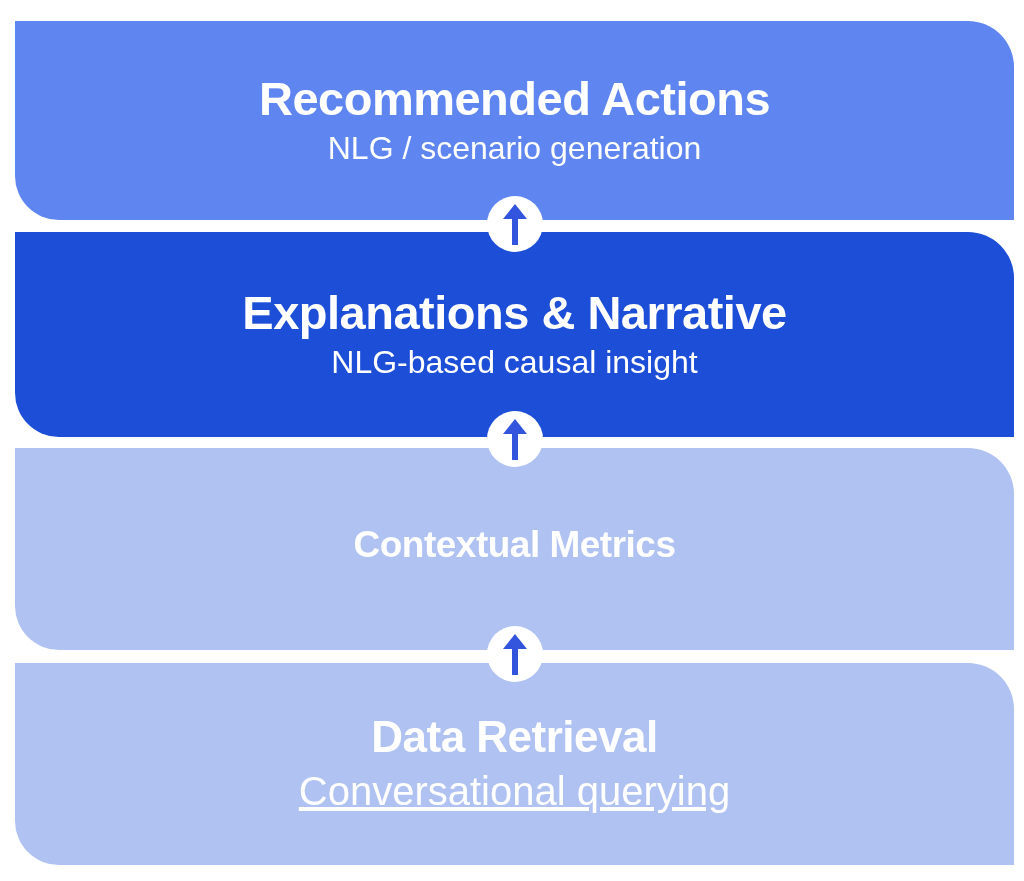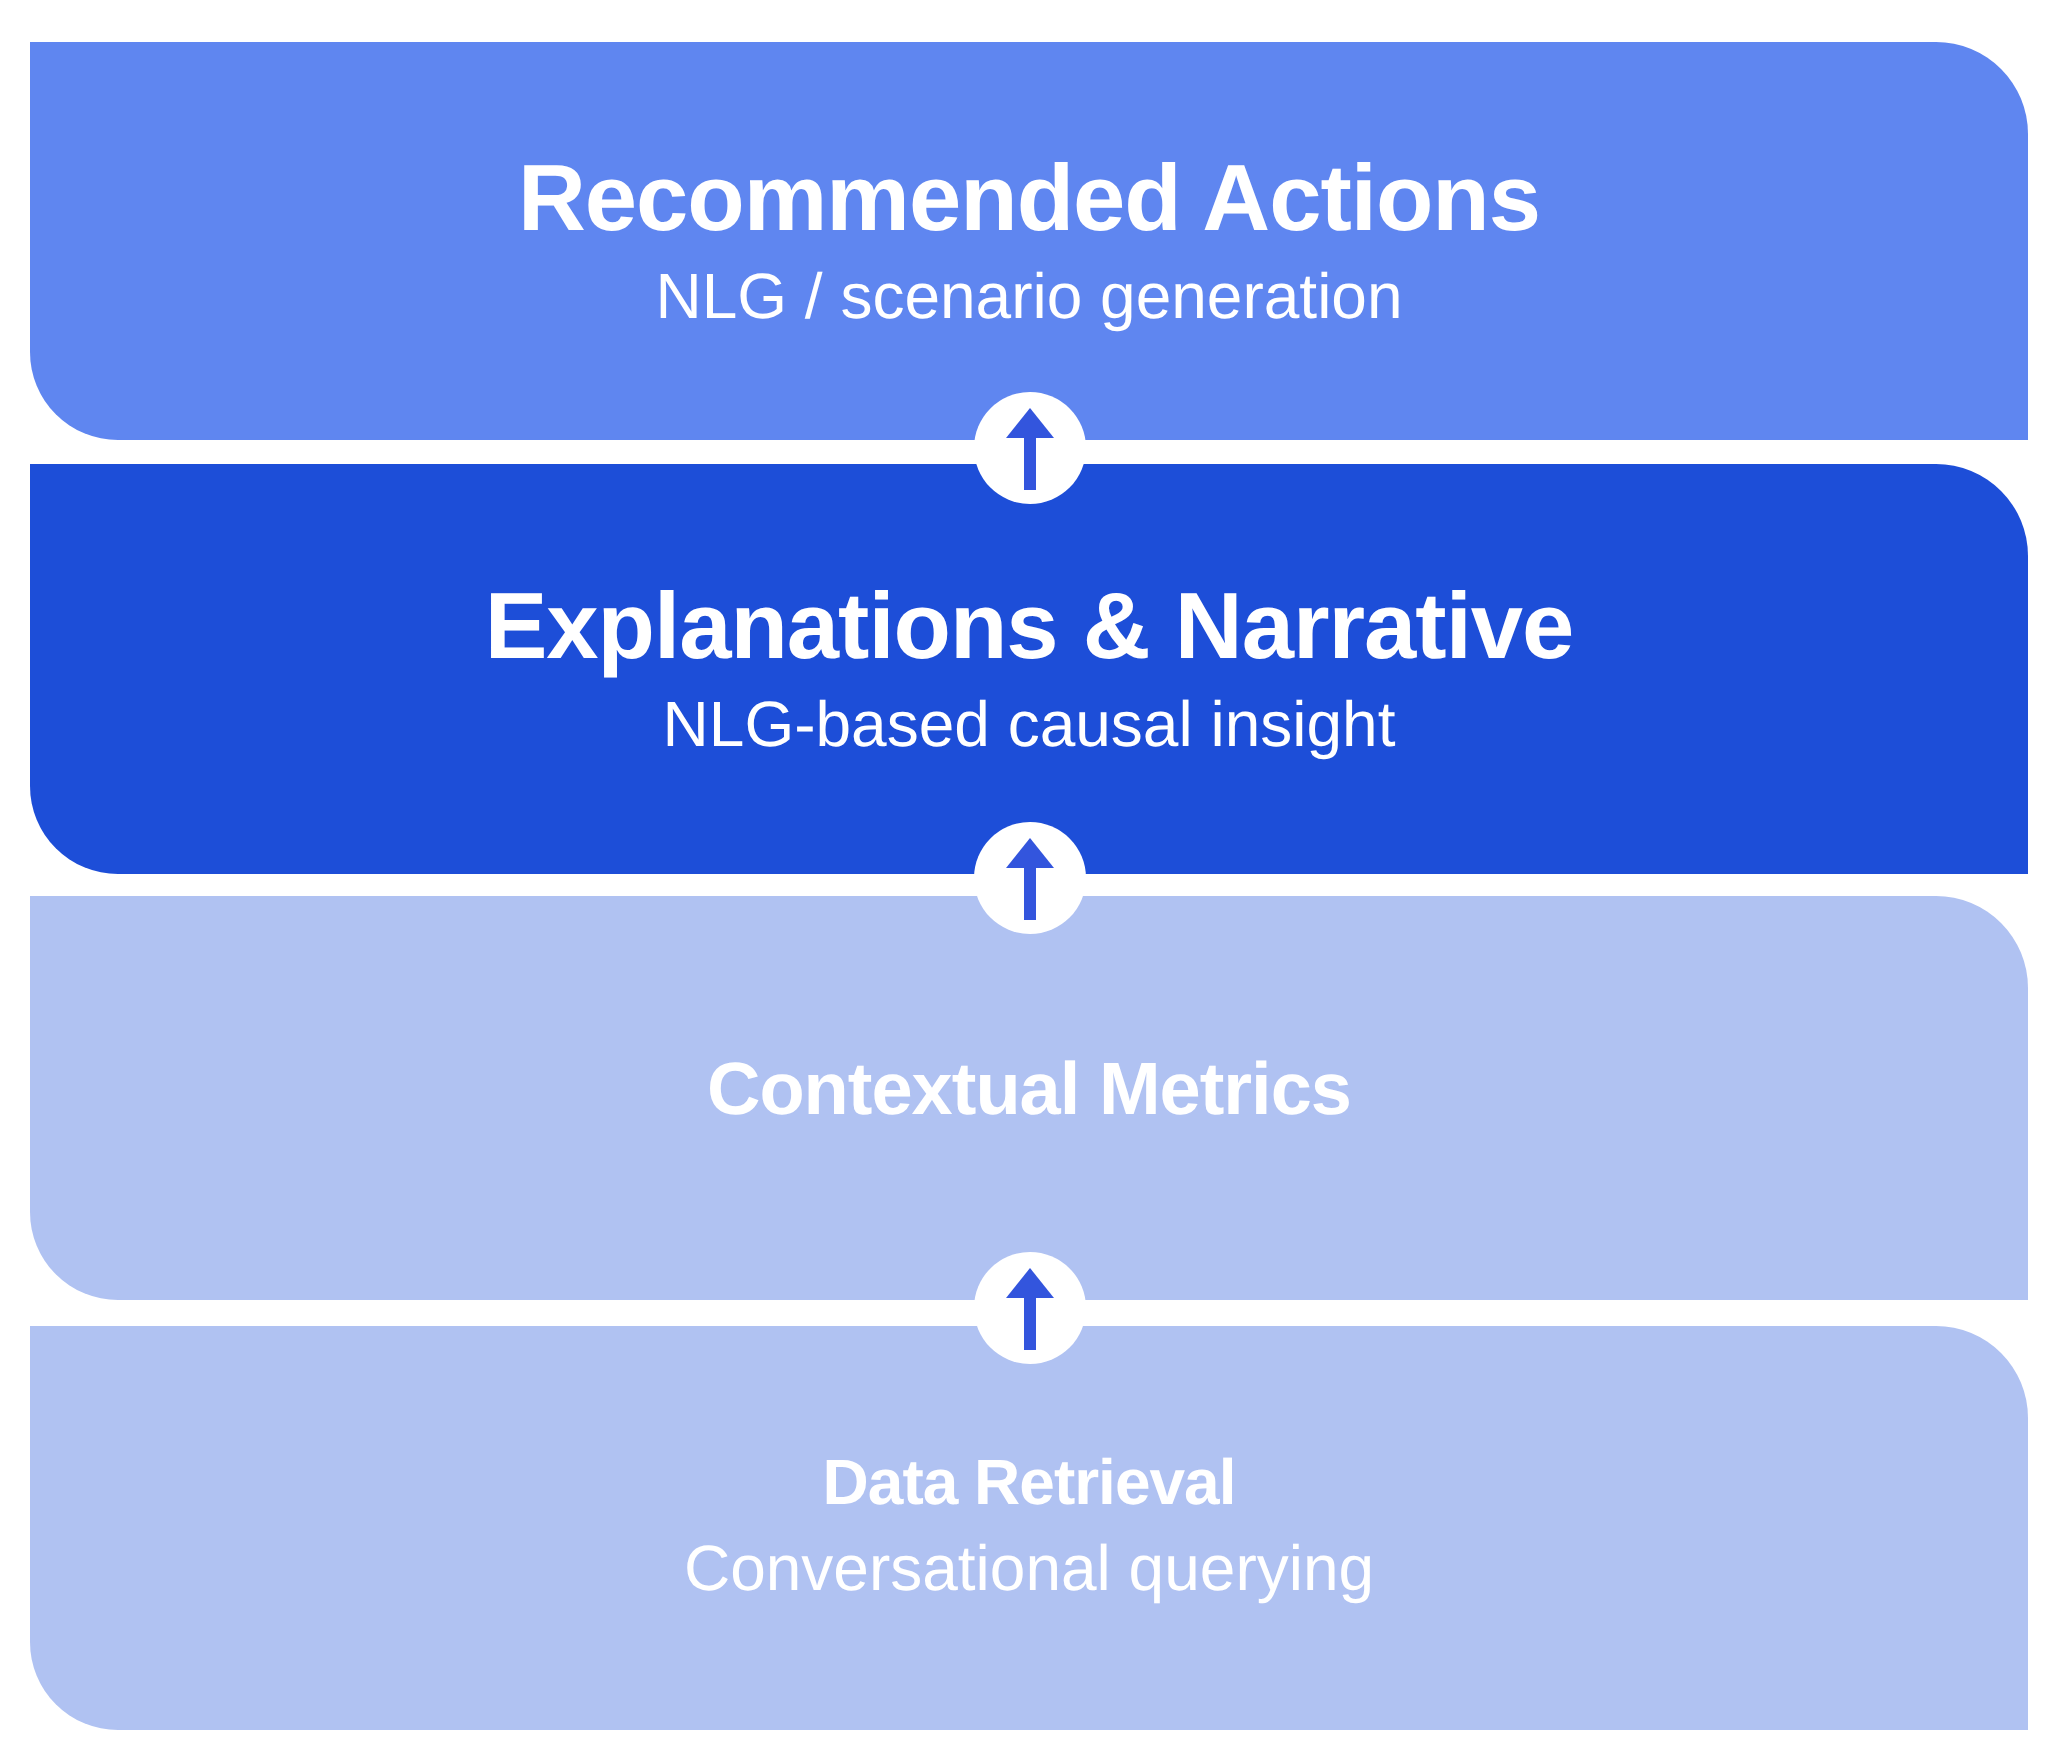--- a/index.html
+++ b/index.html
@@ -68,22 +68,22 @@
     background: #b0c2f2;
   }
   #band-contextual-metrics .layer-title { font-size: 37px; margin-bottom: 8px; }
   #band-contextual-metrics .layer-subtitle { font-size: 32px; }
 
   #band-data-retrieval {
     top: 663px;
     height: 202px;
     background: #b0c2f2;
   }
-  #band-data-retrieval .layer-title { font-size: 32px; margin-bottom: 8px; }
-  #band-data-retrieval .layer-subtitle { font-size: 32px; }
+  #band-data-retrieval .layer-title { font-size: 44px; margin-bottom: 8px; }
+  #band-data-retrieval .layer-subtitle { font-size: 40px; text-decoration: underline; }
 
   
   .arrow-connector {
     position: absolute;
     left: 487px;
     width: 56px;
     height: 56px;
     border-radius: 50%;
     background: #ffffff;
     display: flex;

